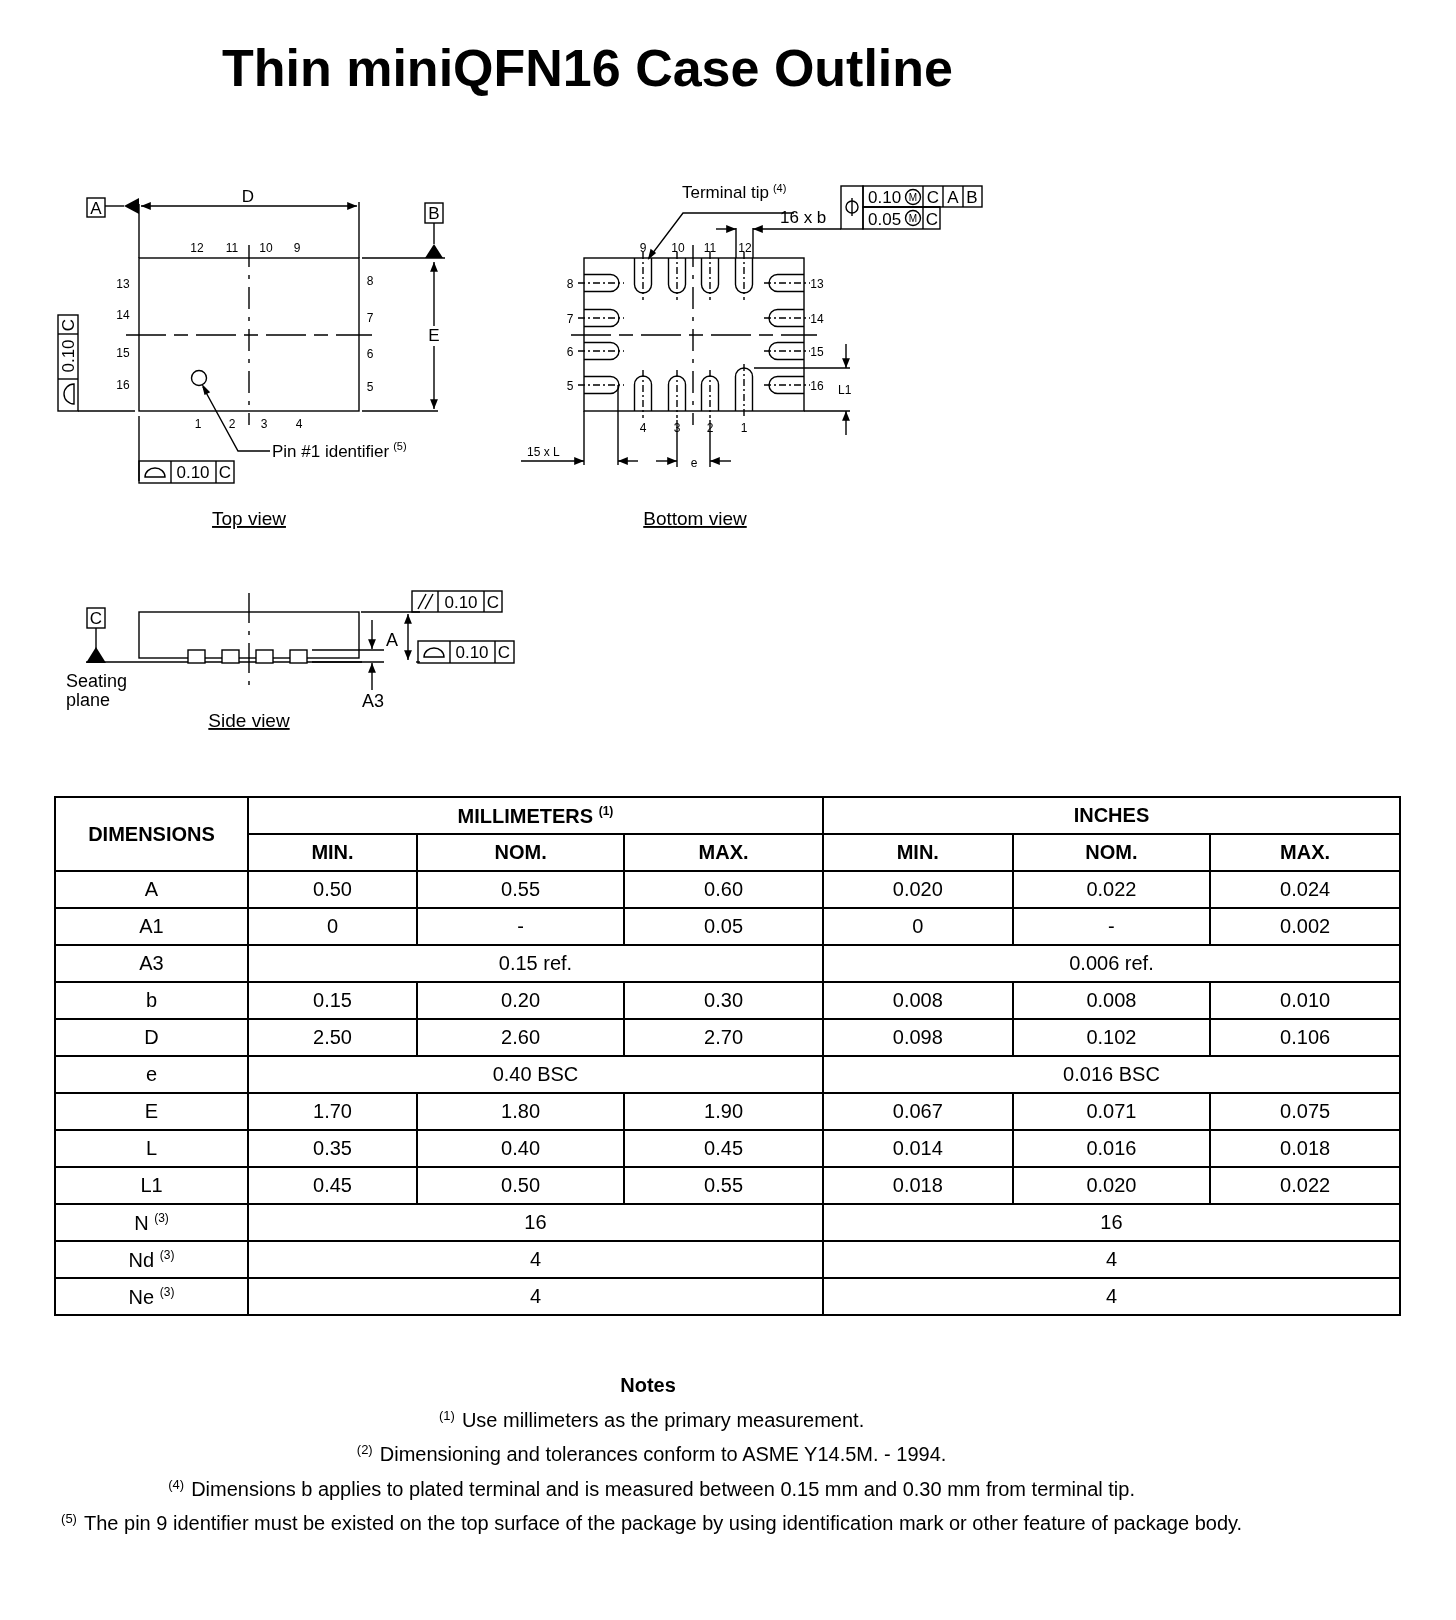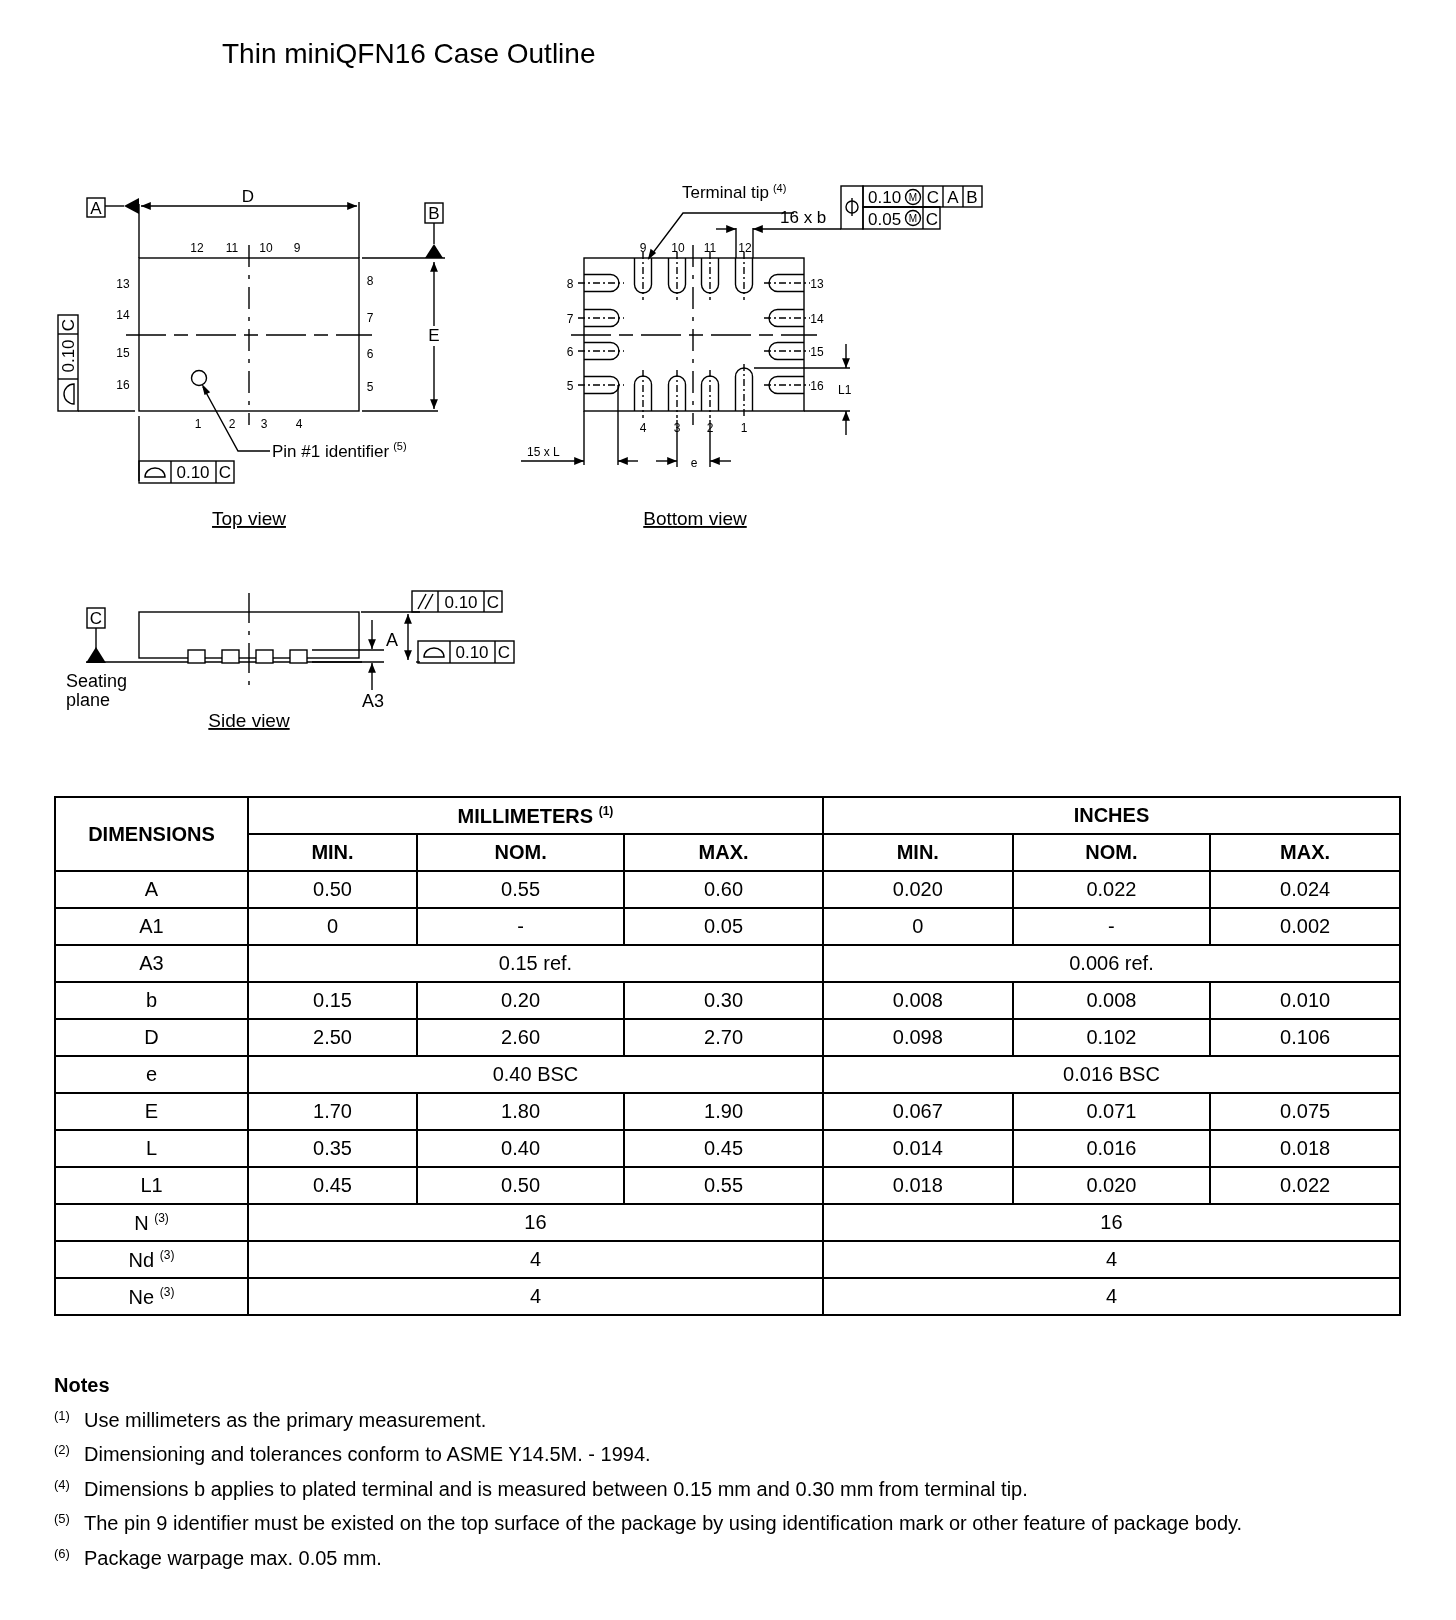--- a/index.html
+++ b/index.html
@@ -1,31 +1,31 @@
 <!DOCTYPE html>
 <html><head>
 <meta charset="utf-8">
 <style>
   html, body { margin:0; padding:0; background:#ffffff; }
   body { width:1456px; height:1620px; position:relative; overflow:hidden;
          font-family:"Liberation Sans", sans-serif; color:#000; }
-  #title { position:absolute; left:222px; top:38px; font-size:28px; font-weight:normal; letter-spacing:0px; }
+  #title { position:absolute; left:222px; top:38px; font-size:52px; font-weight:bold; letter-spacing:0px; }
   #drawings { position:absolute; left:0; top:0; }
   #drawings text { font-family:"Liberation Sans", sans-serif; fill:#000; }
   .lbl { font-size:12px; }
   .mid { font-size:17px; }
   .big { font-size:18px; }
   .viewlbl { font-size:19px; text-decoration:underline; }
   table.dims { position:absolute; left:54px; top:796px; width:1347px; border-collapse:collapse;
                font-size:20px; }
   table.dims td, table.dims th { border:2px solid #000; text-align:center; height:35px; padding:0; }
   table.dims th { font-weight:bold; }
   table.dims td.dimname { width:191px; }
   sup { font-size:12px; vertical-align:8px; }
-  #notes { position:absolute; left:54px; top:1371px; font-size:20px; line-height:29.5px; }
+  #notes { position:absolute; left:54px; top:1371px; font-size:20px; line-height:29.5px;text-align:center; }
   #notes .hd { font-weight:bold; }
   #notes .n sup { font-size:13px; vertical-align:7px; display:inline-block; width:30px; }
 </style>
 </head>
 <body>
 
 <div id="title">Thin miniQFN16 Case Outline</div>
 
 <svg id="drawings" width="1456" height="780" stroke="#000" fill="none" stroke-width="1.4">
   <defs>
@@ -382,15 +382,14 @@
     </tbody>
 </table>
 
 <div id="notes">
   <div class="hd">Notes</div>
   <div id="noteslist">
       <div class="n"><sup>(1)</sup><span>Use millimeters as the primary measurement.</span></div>
       <div class="n"><sup>(2)</sup><span>Dimensioning and tolerances conform to ASME Y14.5M. - 1994.</span></div>
       <div class="n"><sup>(4)</sup><span>Dimensions b applies to plated terminal and is measured between 0.15 mm and 0.30 mm from terminal tip.</span></div>
       <div class="n"><sup>(5)</sup><span>The pin 9 identifier must be existed on the top surface of the package by using identification mark or other feature of package body.</span></div>
-      <div class="n"><sup>(6)</sup><span>Package warpage max. 0.05 mm.</span></div>
     </div>
 </div>
 
 </body></html>

